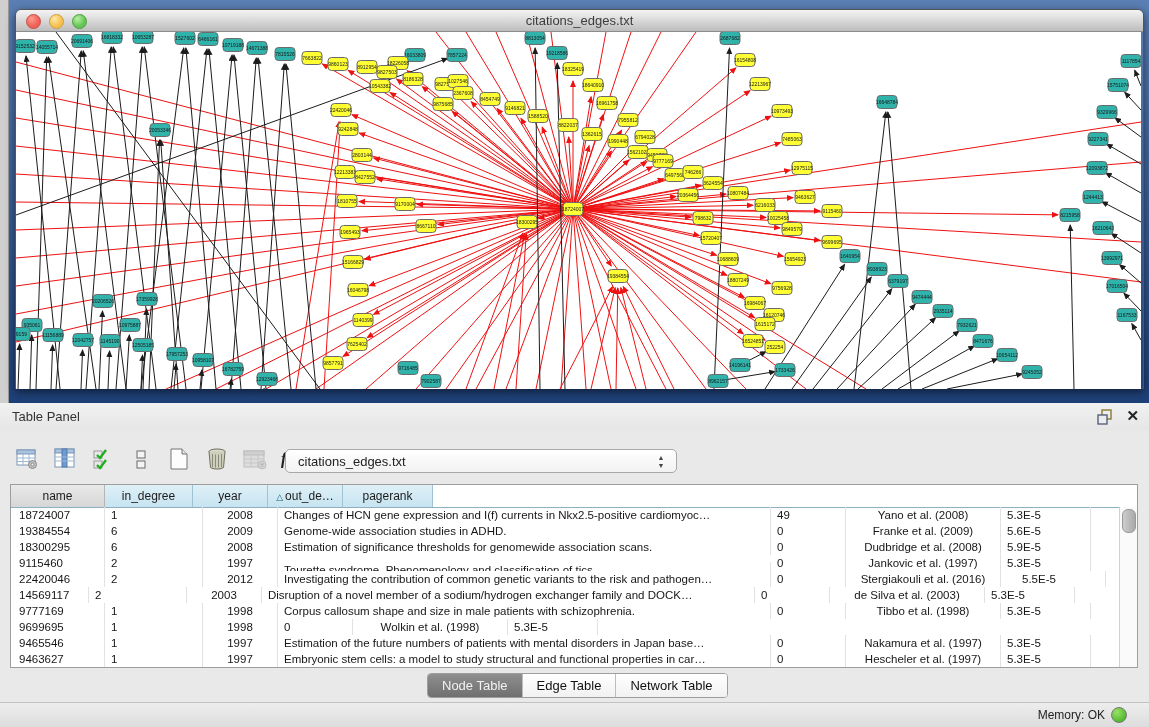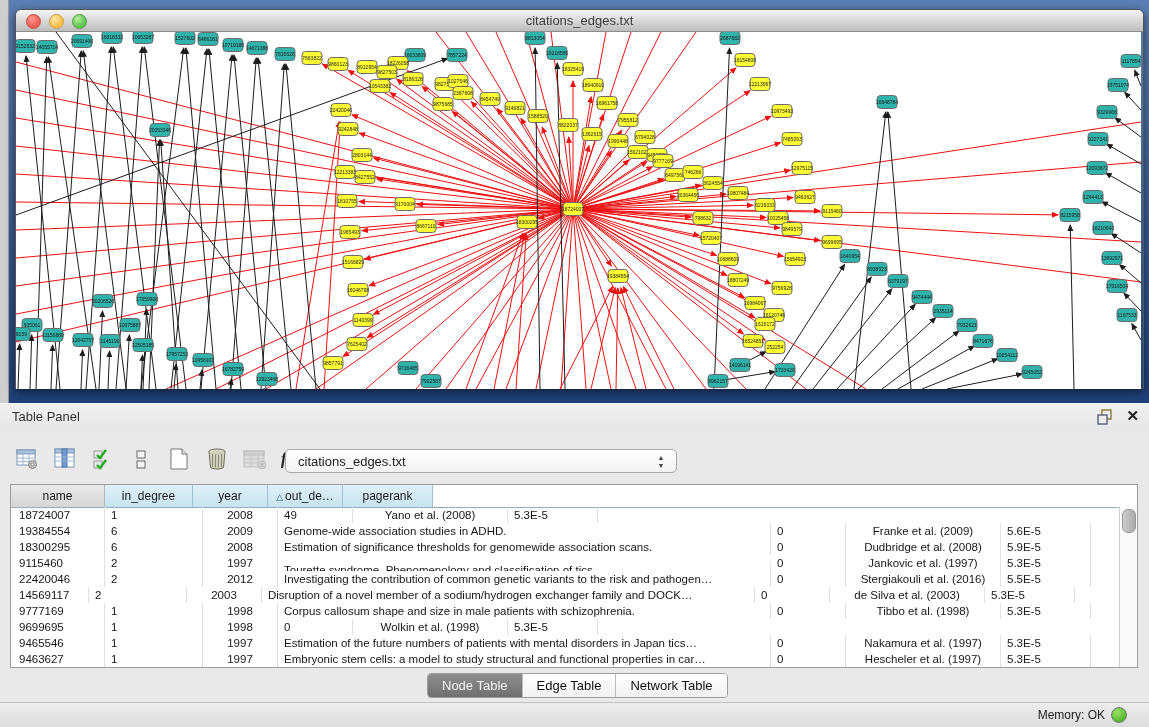--- a/index.html
+++ b/index.html
@@ -868,20 +868,21 @@
         <div class="th" style="width: 88px;">in_degree</div>
         <div class="th" style="width: 75px;">year</div>
         <div class="th" style="width: 75px;"><span class="sort-glyph">△</span>out_de…</div>
         <div class="th" style="width: 90px;">pagerank</div>
       </div>
     <div id="tbody">
         <div class="tr">
           <div class="td name" style="width: 94px;">18724007</div>
           <div class="td" style="width: 98px;">1</div>
           <div class="td center" style="width: 75px;">2008</div>
+          <div class="td" style="width: 493px;">Changes of HCN gene expression and I(f) currents in Nkx2.5-positive cardiomyoc…</div>
           <div class="td" style="width: 75px;">49</div>
           <div class="td center" style="width: 155px;">Yano et al. (2008)</div>
           <div class="td" style="width: 90px;">5.3E-5</div>
         </div>
         <div class="tr">
           <div class="td name" style="width: 94px;">19384554</div>
           <div class="td" style="width: 98px;">6</div>
           <div class="td center" style="width: 75px;">2009</div>
           <div class="td" style="width: 493px;">Genome-wide association studies in ADHD.</div>
           <div class="td" style="width: 75px;">0</div>
@@ -906,21 +907,21 @@
           <div class="td center" style="width: 155px;">Jankovic et al. (1997)</div>
           <div class="td" style="width: 90px;">5.3E-5</div>
         </div>
         <div class="tr">
           <div class="td name" style="width: 94px;">22420046</div>
           <div class="td" style="width: 98px;">2</div>
           <div class="td center" style="width: 75px;">2012</div>
           <div class="td" style="width: 493px;">Investigating the contribution of common genetic variants to the risk and pathogen…</div>
           <div class="td" style="width: 75px;">0</div>
           <div class="td center" style="width: 155px;">Stergiakouli et al. (2016)</div>
-          <div class="td" style="width: 90px;">5.5E-5</div>
+          <div class="td" style="width: 90px; margin-left: 15px;">5.5E-5</div>
         </div>
         <div class="tr">
           <div class="td name" style="width: 78px;">14569117</div>
           <div class="td" style="width: 98px;">2</div>
           <div class="td center" style="width: 75px;">2003</div>
           <div class="td" style="width: 493px;">Disruption of a novel member of a sodium/hydrogen exchanger family and DOCK…</div>
           <div class="td" style="width: 75px;">0</div>
           <div class="td center" style="width: 155px;">de Silva et al. (2003)</div>
           <div class="td" style="width: 90px;">5.3E-5</div>
         </div>
@@ -938,21 +939,21 @@
           <div class="td" style="width: 98px;">1</div>
           <div class="td center" style="width: 75px;">1998</div>
           <div class="td" style="width: 75px;">0</div>
           <div class="td center" style="width: 155px;">Wolkin et al. (1998)</div>
           <div class="td" style="width: 90px;">5.3E-5</div>
         </div>
         <div class="tr">
           <div class="td name" style="width: 94px;">9465546</div>
           <div class="td" style="width: 98px;">1</div>
           <div class="td center" style="width: 75px;">1997</div>
-          <div class="td" style="width: 493px;">Estimation of the future numbers of patients with mental disorders in Japan tics…</div>
+          <div class="td" style="width: 493px;">Estimation of the future numbers of patients with mental disorders in Japan base…</div>
           <div class="td" style="width: 75px;">0</div>
           <div class="td center" style="width: 155px;">Nakamura et al. (1997)</div>
           <div class="td" style="width: 90px;">5.3E-5</div>
         </div>
         <div class="tr">
           <div class="td name" style="width: 94px;">9463627</div>
           <div class="td" style="width: 98px;">1</div>
           <div class="td center" style="width: 75px;">1997</div>
           <div class="td" style="width: 493px;">Embryonic stem cells: a model to study structural and functional properties in car…</div>
           <div class="td" style="width: 75px;">0</div>

